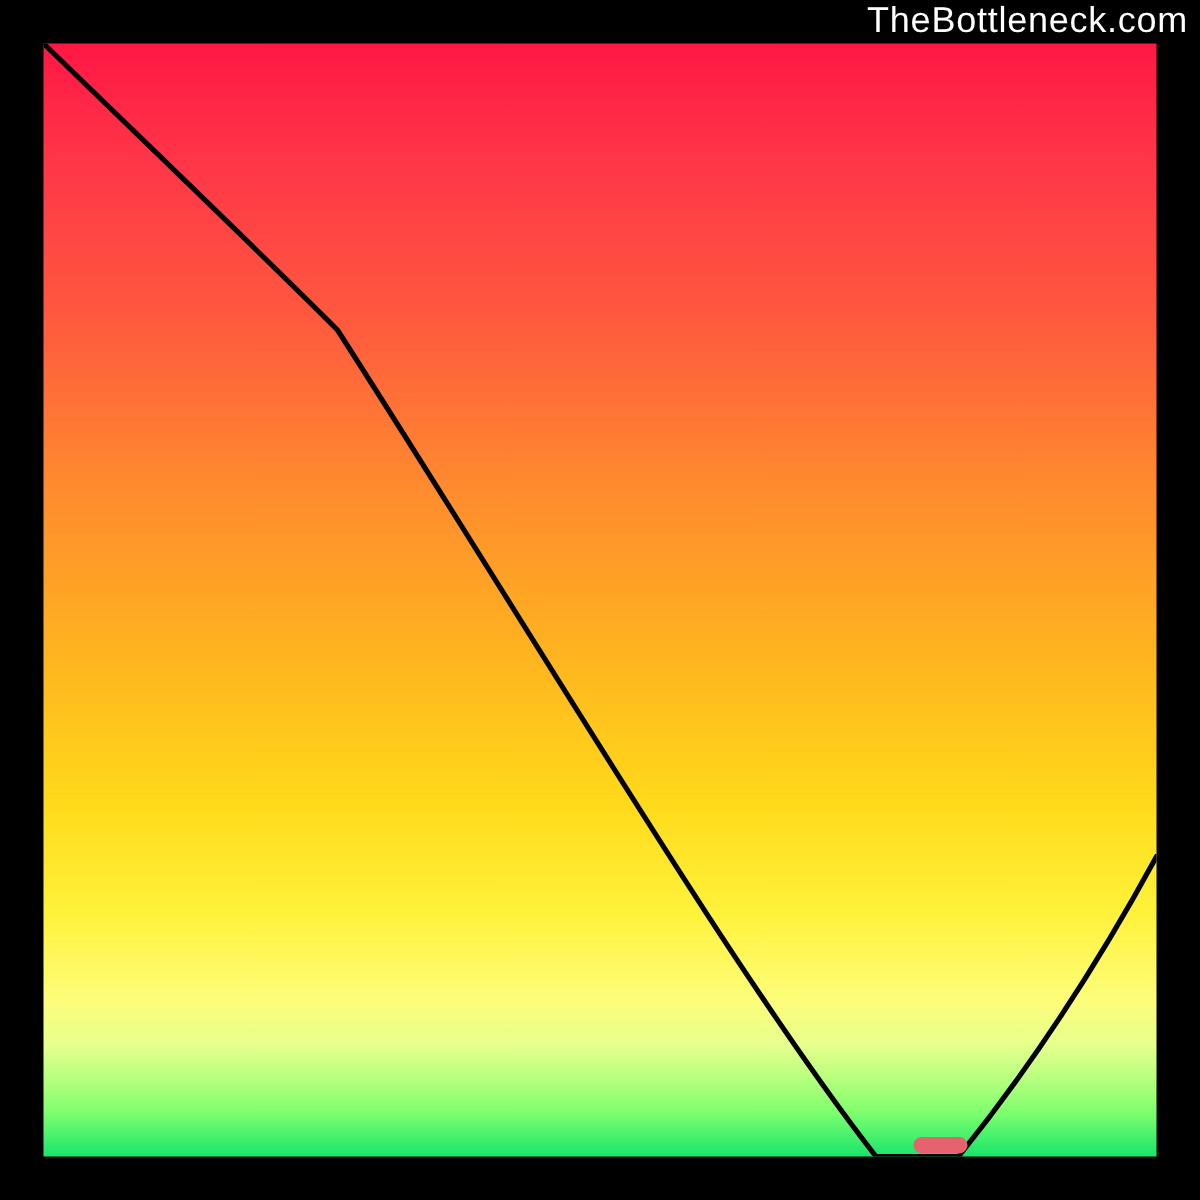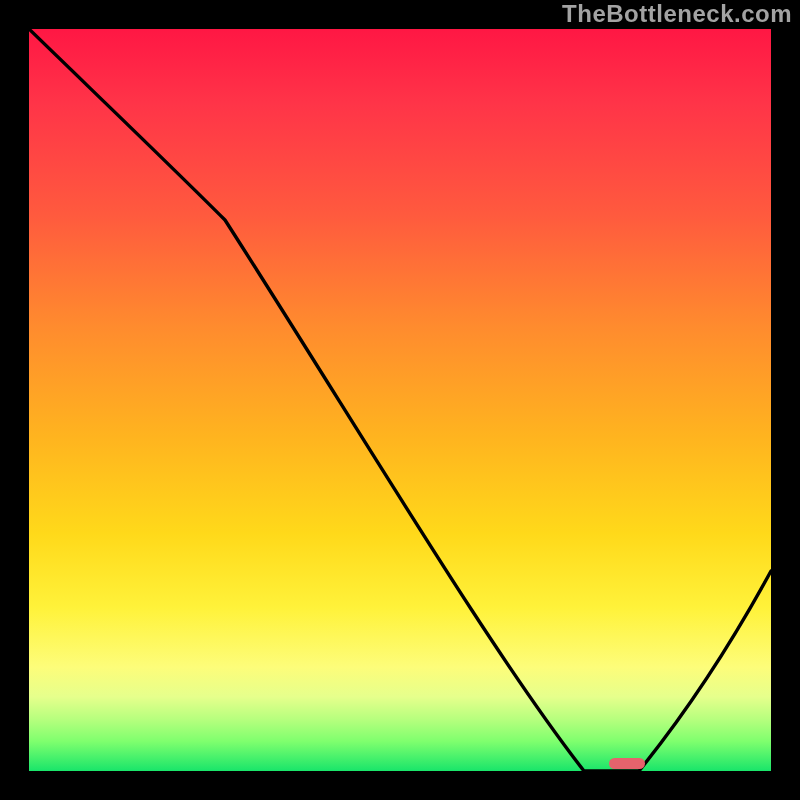--- a/index.html
+++ b/index.html
@@ -13,23 +13,23 @@
   .frame {
     position: relative;
     width: 800px;
     height: 800px;
     background: #000;
   }
   .watermark {
     position: absolute;
     top: 0px;
     right: 8px;
-    color: #a3a3a3;
+    color: #ffffff;
     font-size: 24px;
-    font-weight: 700;
+    font-weight: 400;
     letter-spacing: 0.5px;
   }
   .plot {
     position: absolute;
     left: 29px;
     top: 29px;
     width: 742px;
     height: 742px;
     background: linear-gradient(
       to bottom,

